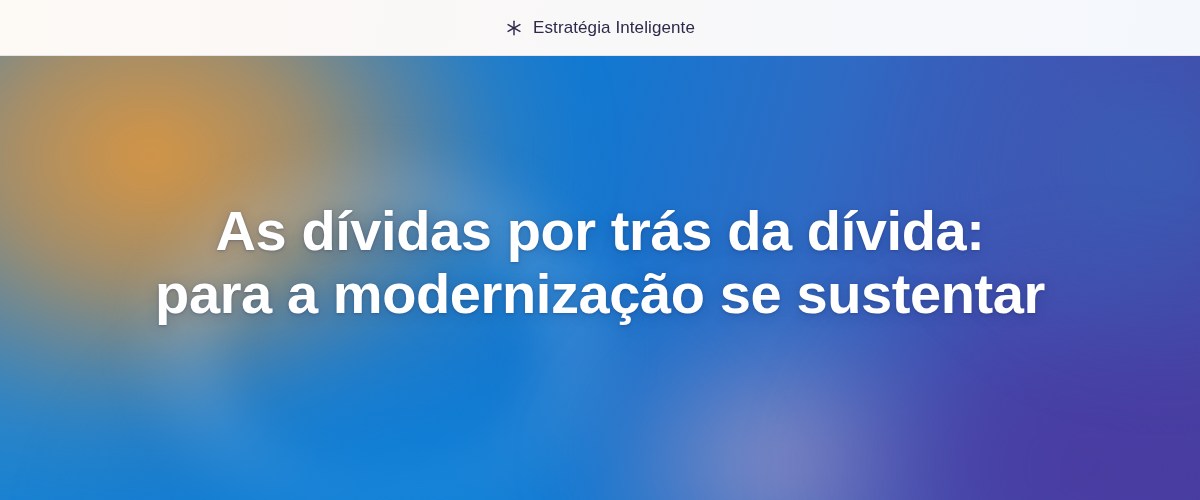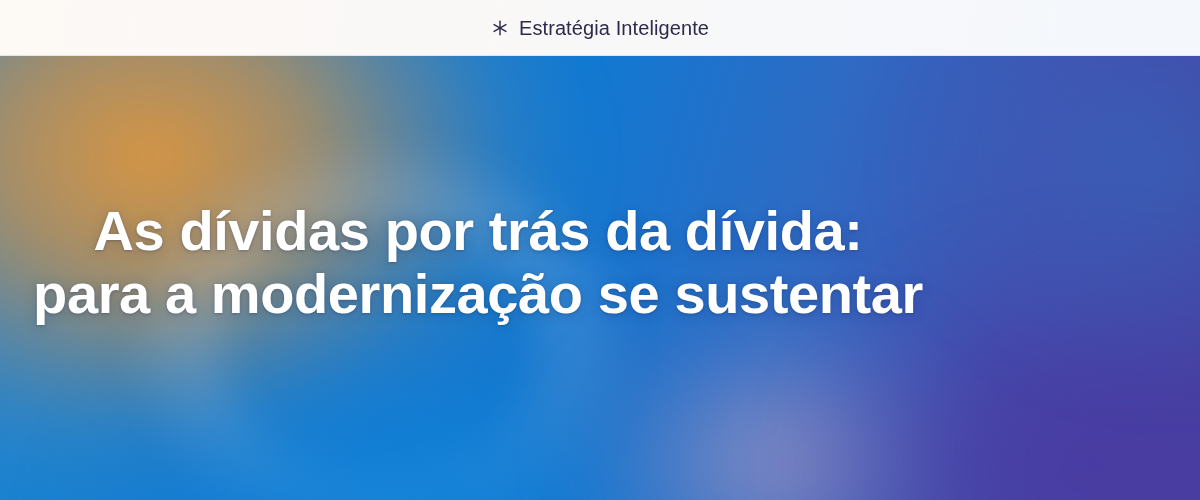--- a/index.html
+++ b/index.html
@@ -55,21 +55,21 @@
     height: 18px;
     display: inline-flex;
     align-items: center;
     justify-content: center;
     color: #2f2b4d;
     flex: 0 0 auto;
   }
   .brand-icon svg { display: block; }
 
   .brand-label {
-    font-size: 20px;
+    font-size: 17px;
     line-height: 20px;
     font-weight: 400;
     color: #2d2a4a;
     letter-spacing: 0.1px;
     white-space: nowrap;
   }
 
   
   .hero {
     position: absolute;
@@ -184,20 +184,21 @@
         rgba(50, 100, 185, 0) 100%);
     filter: blur(30px);
   }
 
   
   .hero-content {
     position: absolute;
     inset: 0;
     display: flex;
     align-items: center;
+    justify-content: center;
     padding: 0 28px;
     box-sizing: border-box;
   }
 
   .hero-title {
     margin: 0;
     width: 900px;
     text-align: center;
     font-size: 56px;
     line-height: 63px;

